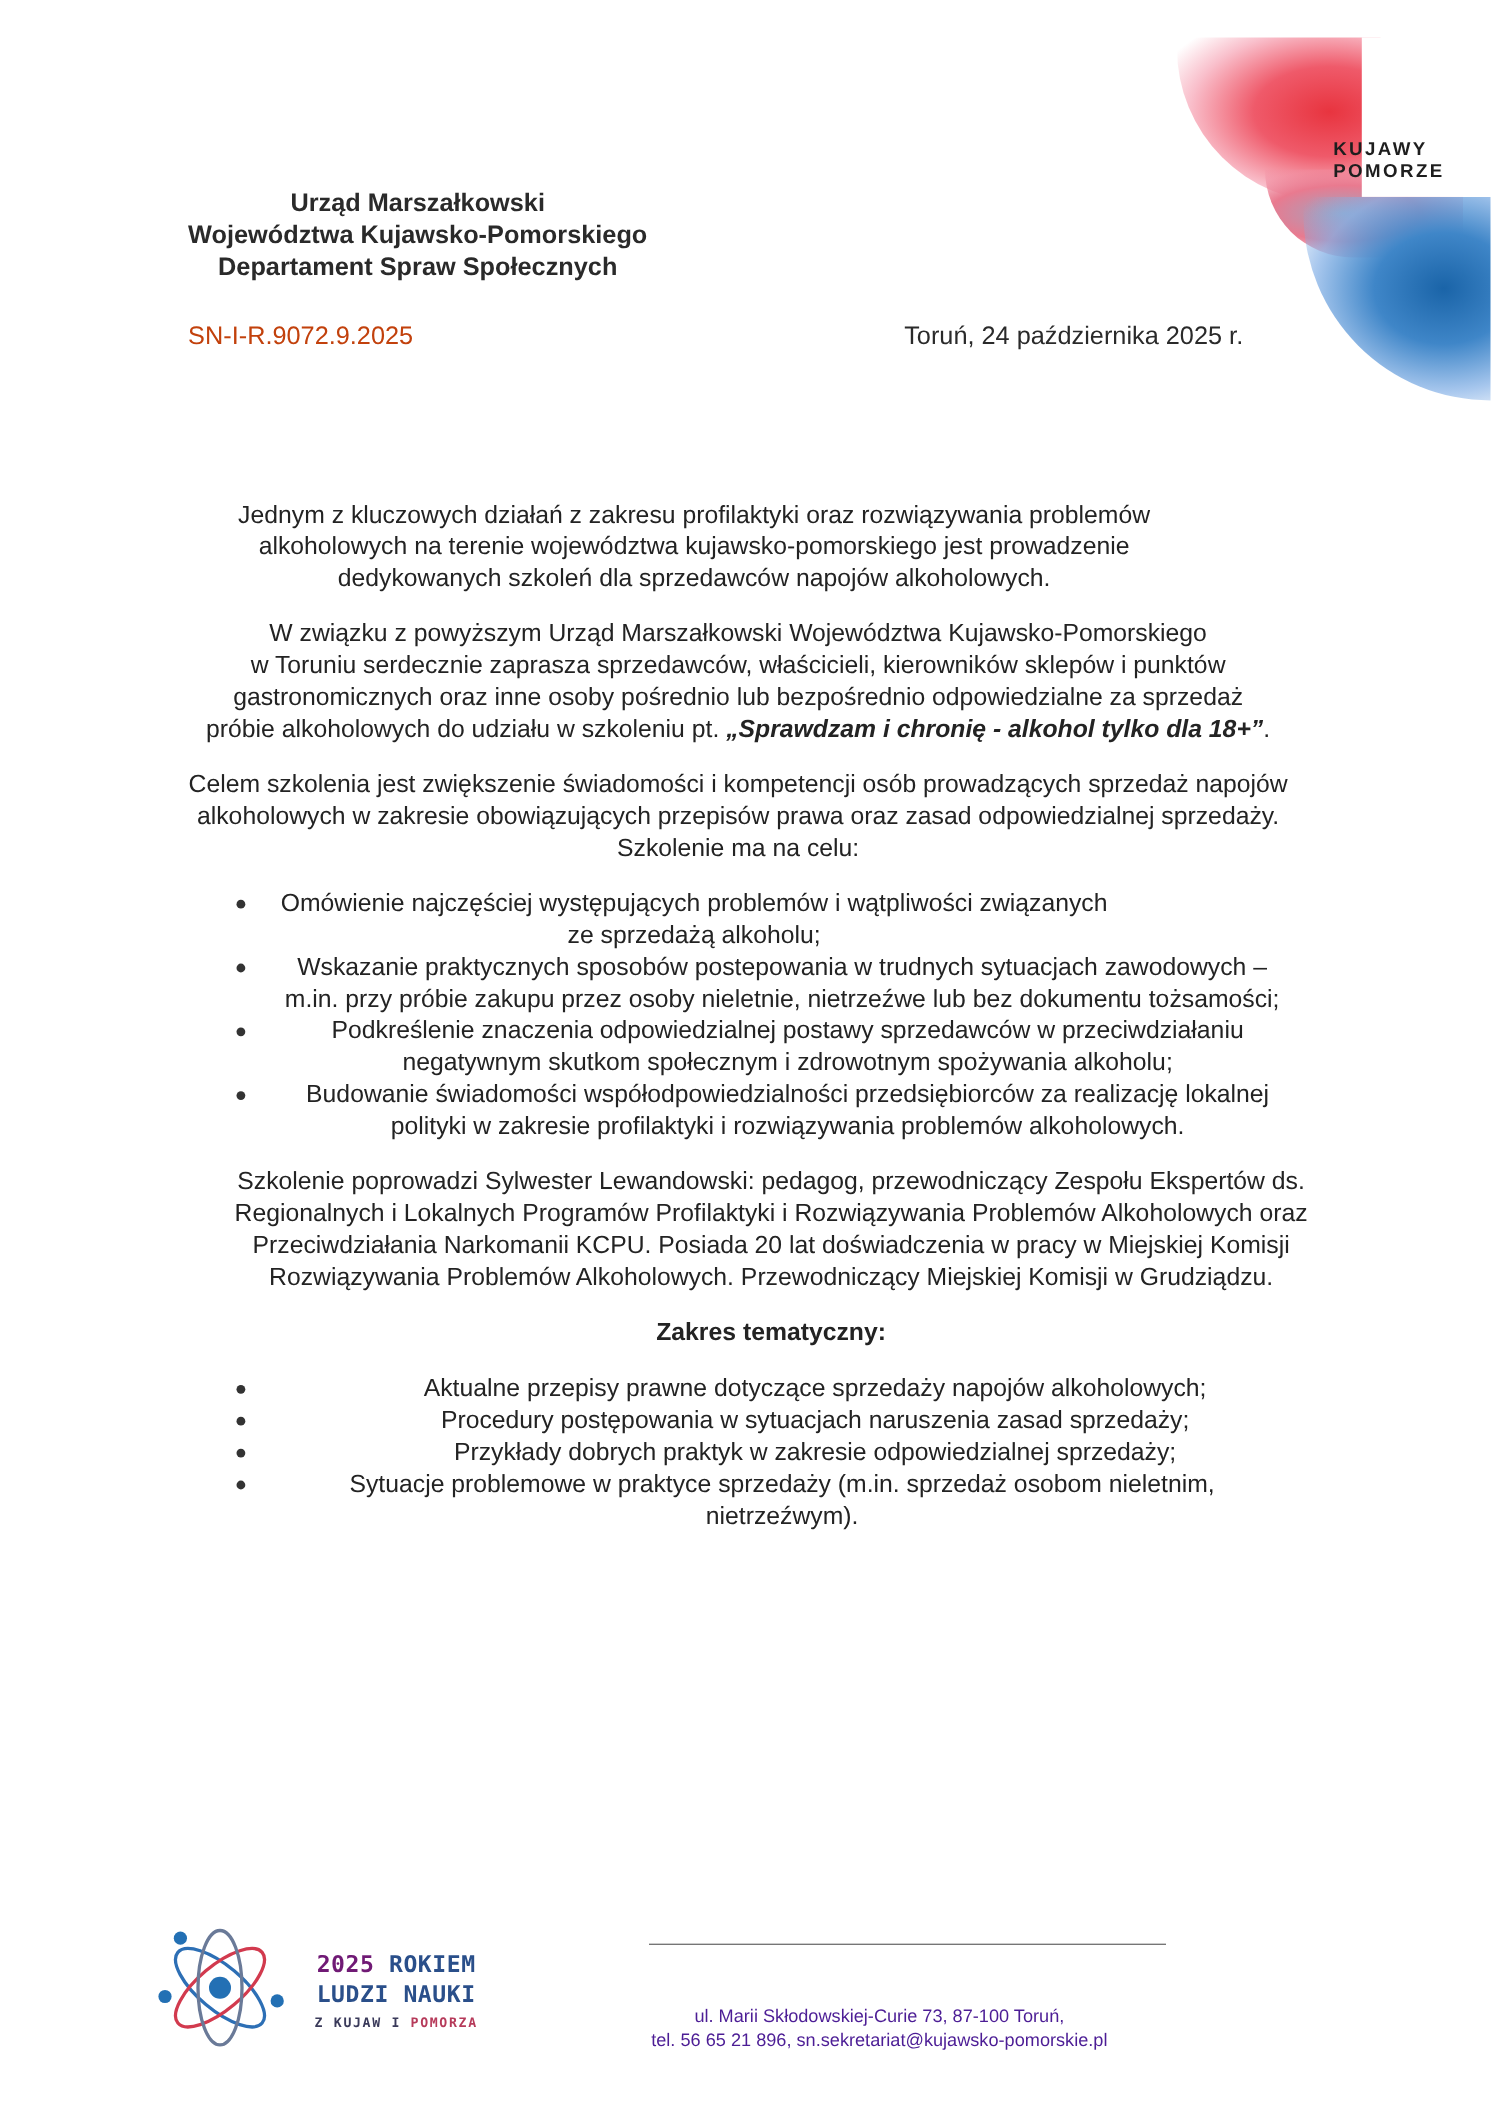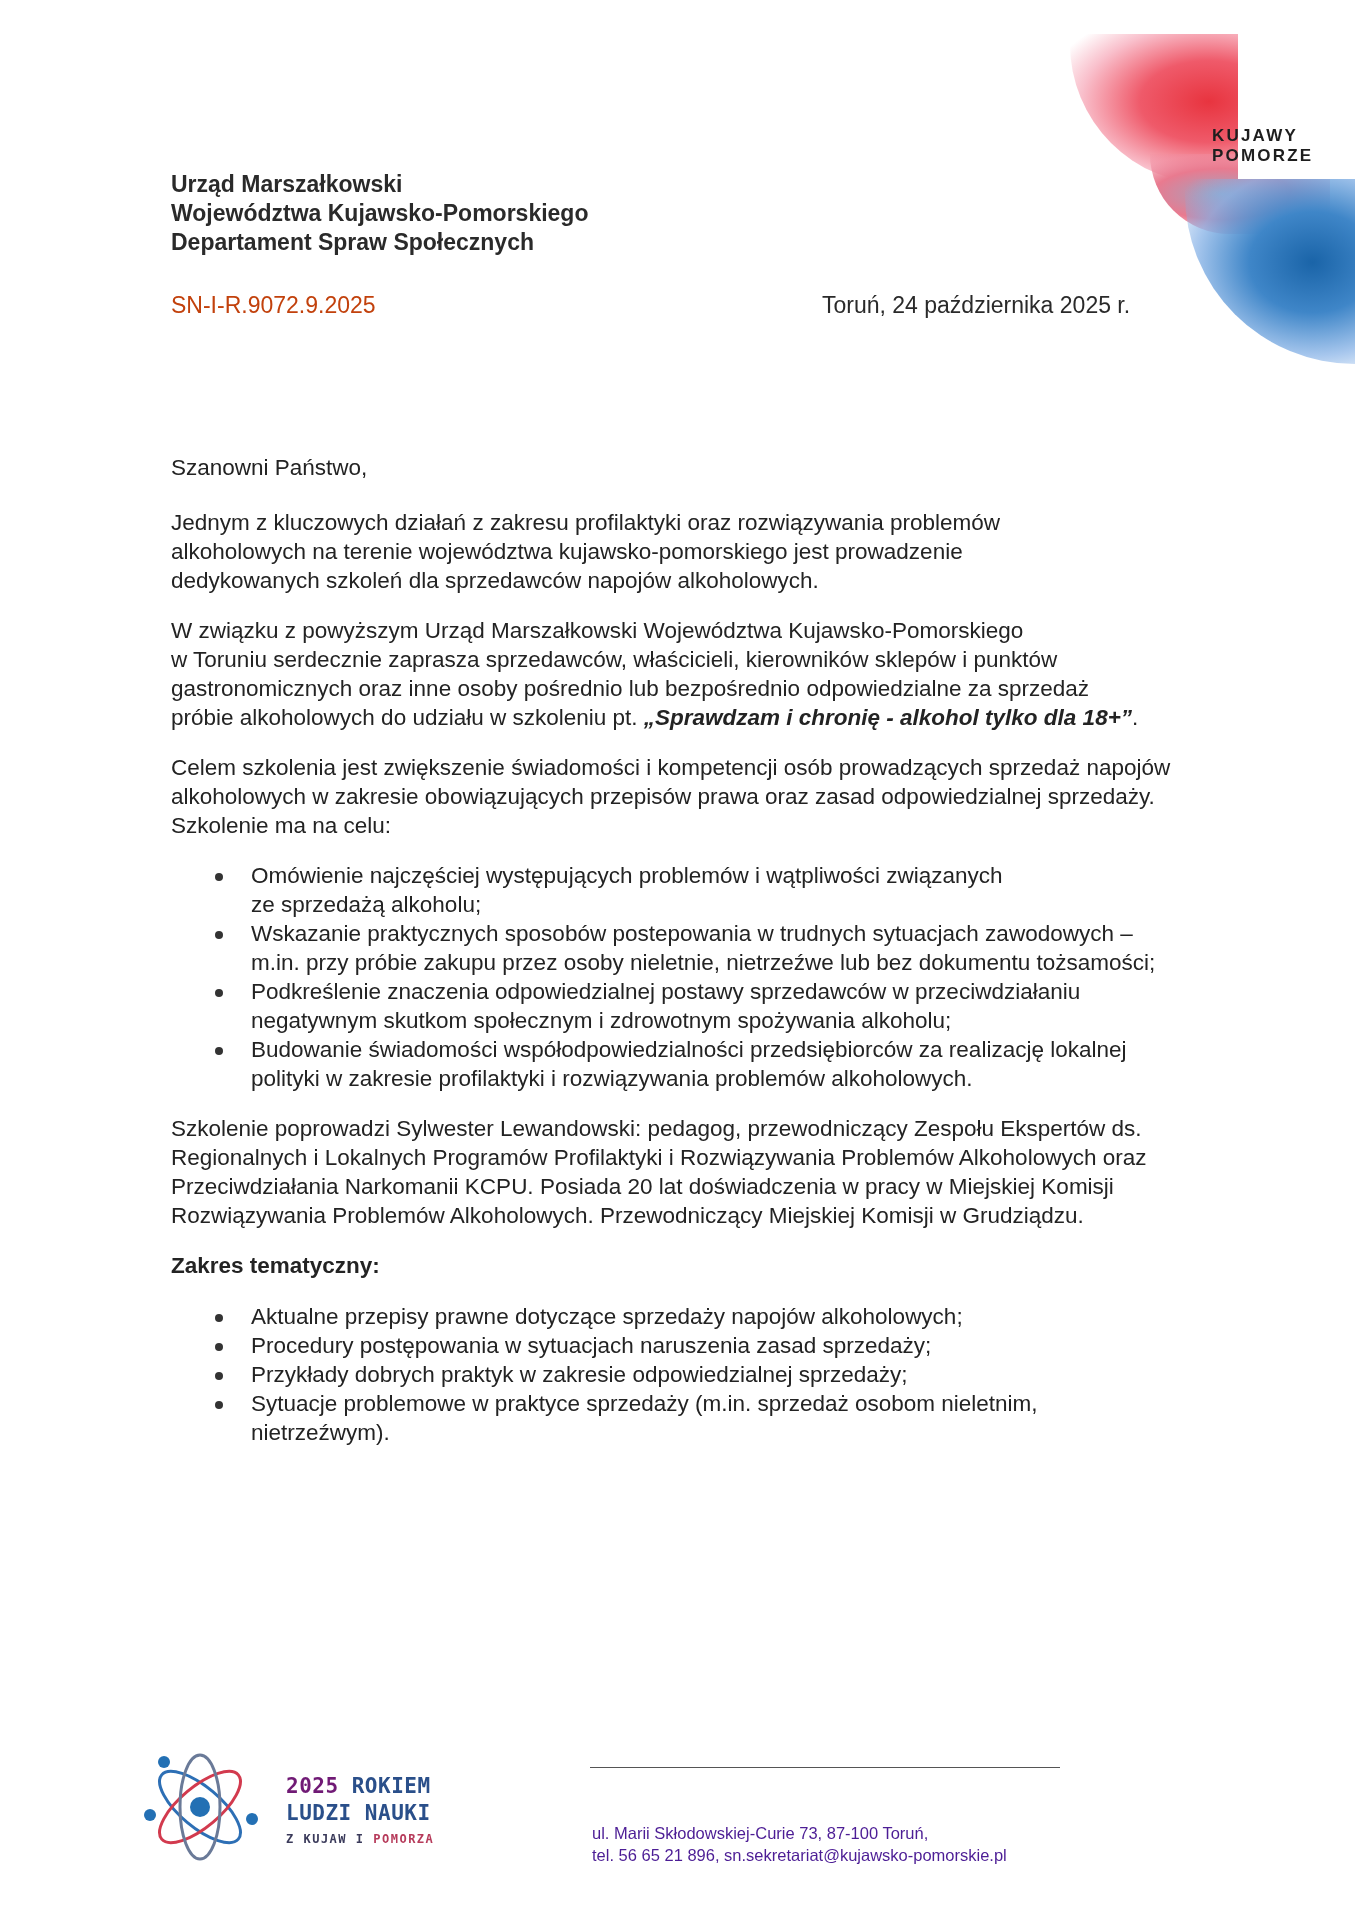--- a/index.html
+++ b/index.html
@@ -1,18 +1,18 @@
 <!DOCTYPE html>
 <html><head>
 <meta charset="utf-8">
 <style>
   html, body { margin: 0; padding: 0; background: #ffffff; }
   body { width: 1357px; height: 1920px; position: relative; overflow: hidden;
          font-family: "Liberation Sans", "DejaVu Sans", sans-serif; color: #1f1f1f; }
-  .abs { position: absolute; }
+  .abs { position: absolute; text-align: center; }
 
   
   .brand { position: absolute; left: 1020px; top: 34px; width: 330px; height: 330px; }
   .brand .blob-red { position: absolute; left: 50px; top: 0; width: 185px; height: 150px;
     background: radial-gradient(ellipse at 75% 45%, #e8343f 0%, #ef5a6a 35%, rgba(245,150,170,0.6) 65%, rgba(255,255,255,0) 85%);
     border-bottom-left-radius: 140px; }
   .brand .blob-mid { position: absolute; left: 130px; top: 120px; width: 180px; height: 80px;
     background: radial-gradient(ellipse at 40% 50%, #9ea6c2 0%, #e97a8f 45%, rgba(240,140,160,0.5) 70%, rgba(255,255,255,0) 90%);
     border-bottom-left-radius: 80px; }
   .brand .blob-blue { position: absolute; left: 165px; top: 145px; width: 170px; height: 185px;
@@ -67,21 +67,20 @@
 
 <div class="abs header">
   <div>Urząd Marszałkowski</div>
   <div>Województwa Kujawsko-Pomorskiego</div>
   <div>Departament Spraw Społecznych</div>
 </div>
 <div class="abs ref">SN-I-R.9072.9.2025</div>
 <div class="abs date">Toruń, 24 października 2025 r.</div>
 
 <div class="abs body">
-  <p class="salutation">Szanowni Państwo,</p>
 
   <p style="width:920px;">Jednym z kluczowych działań z zakresu profilaktyki oraz rozwiązywania problemów alkoholowych na terenie województwa kujawsko-pomorskiego jest prowadzenie dedykowanych szkoleń dla sprzedawców napojów alkoholowych.</p>
 
   <p style="width:1000px;">
     <span>W związku z powyższym Urząd Marszałkowski Województwa Kujawsko-Pomorskiego</span><br>
     <span>w Toruniu serdecznie zaprasza sprzedawców, właścicieli, kierowników sklepów i punktów</span><br>
     <span>gastronomicznych oraz inne osoby pośrednio lub bezpośrednio odpowiedzialne za sprzedaż</span><br>
     <span>próbie alkoholowych do udziału w szkoleniu pt. </span><strong class="em">„Sprawdzam i chronię - alkohol tylko dla 18+”</strong><span>.</span>
   </p>
 

